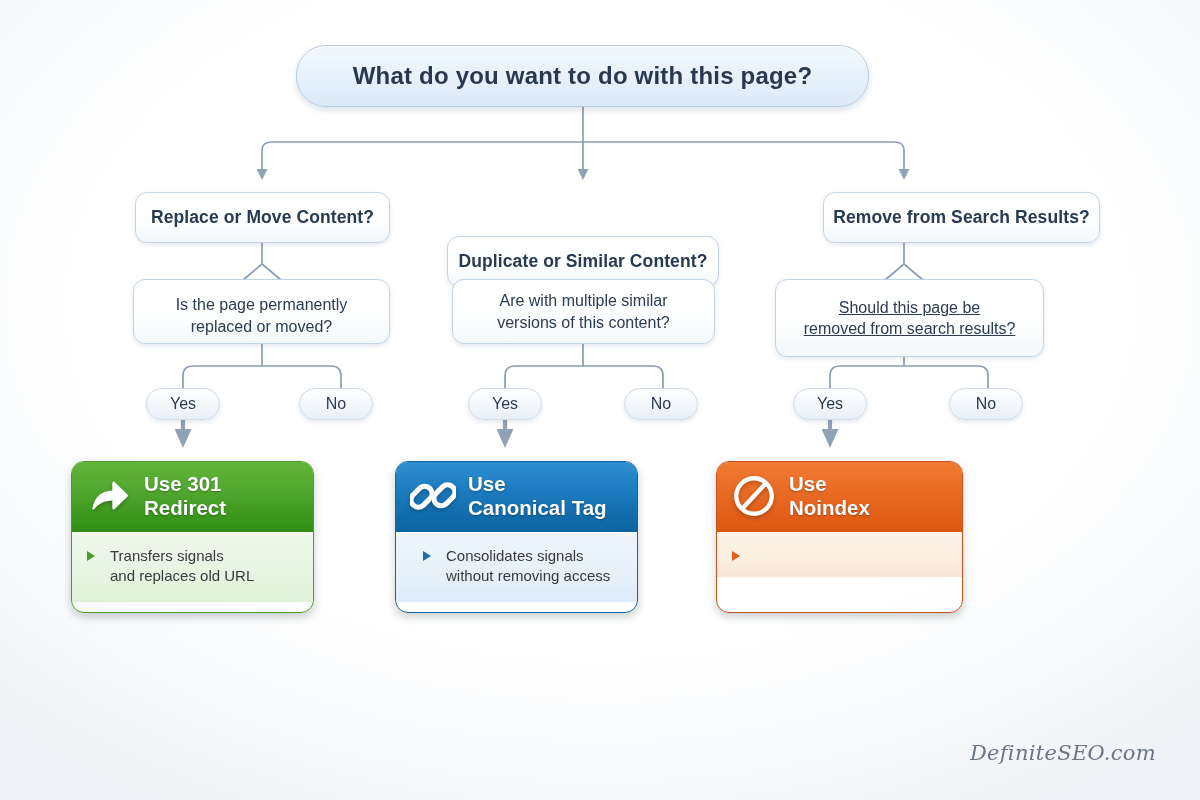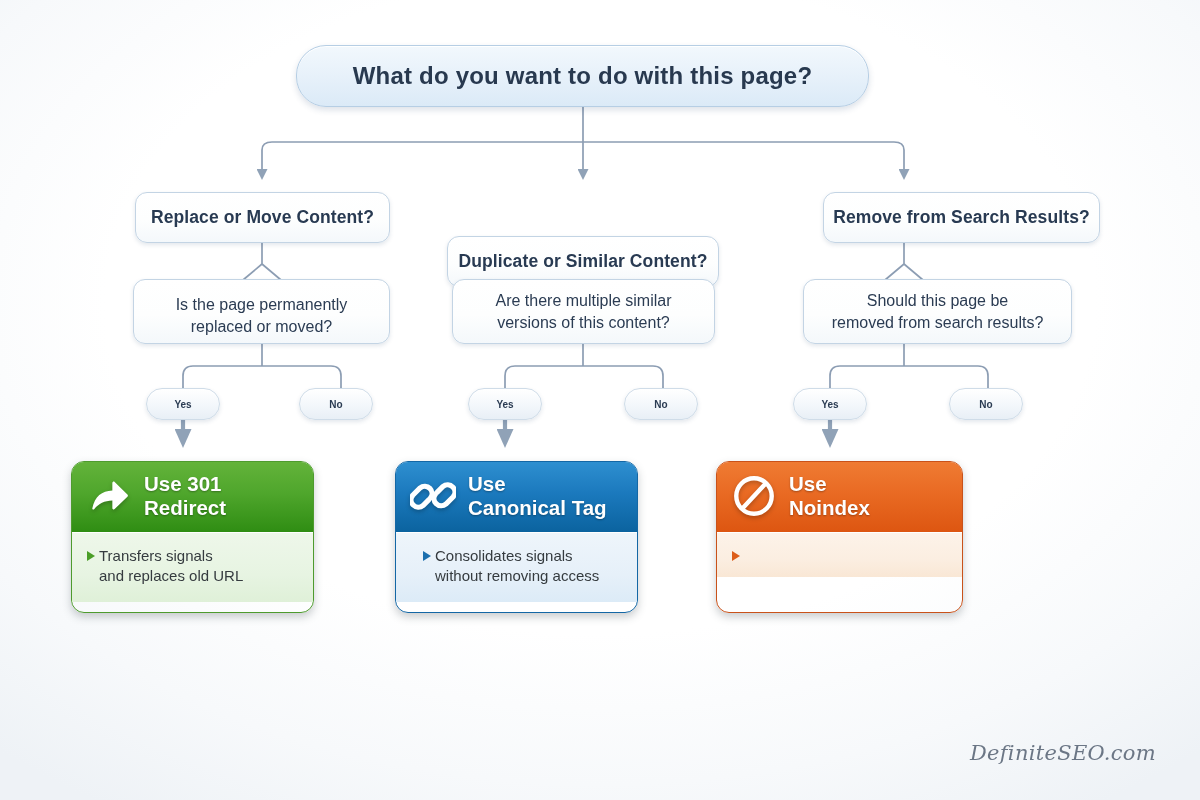--- a/index.html
+++ b/index.html
@@ -34,21 +34,21 @@
     background: linear-gradient(to bottom, #f2f8fd 0%, #e7f1fa 50%, #dbeaf7 100%);
     box-shadow: 0 3px 6px rgba(40,70,110,.16), inset 0 1px 0 rgba(255,255,255,.9);
     font-size: 24px; font-weight: bold;
     color: #28394f;
     letter-spacing: .2px;
   }
   .node.cat { font-size: 17.5px; font-weight: bold; letter-spacing: .1px; }
   .node.q   { font-size: 16px; line-height: 1.32; font-weight: normal; color: #2b3c53; }
   .node.pill {
     border-radius: 16px;
-    font-size: 10px; font-weight: bold;
+    font-size: 16px; font-weight: normal;
     color: #2a3b52;
     background: linear-gradient(to bottom, #ffffff 0%, #f3f7fb 55%, #e8eff6 100%);
     border: 1px solid #cfdce8;
   }
 
   
   .card {
     position: absolute;
     border-radius: 13px;
     overflow: hidden;
@@ -59,21 +59,21 @@
     padding: 10px 8px 12px 14px;
     gap: 12px;
   }
   .card-head .glyph { flex: 0 0 auto; width: 46px; height: 46px; filter: drop-shadow(0 2px 2px rgba(0,0,0,.25)); }
   .card-head .label {
     color: #ffffff; font-weight: bold; font-size: 20.5px; line-height: 1.16;
     text-shadow: 0 1px 2px rgba(0,0,0,.32);
     white-space: pre-line;
   }
   .card-body {
-    display: flex; gap: 4px;
+    display: flex; gap: 15px;
     padding: 13px 14px 16px 15px;
     font-size: 15px; line-height: 1.36;
     color: #353b3f;
   }
   .card-body .tri { flex: 0 0 auto; margin-top: 5px; }
   .card-body .txt { white-space: pre-line; }
 
   
   .card.green { border: 1px solid #4e9b2e; }
   .card.green .card-head { background: linear-gradient(to bottom, #63b33a 0%, #4fa62c 45%, #2f8d13 100%); }
@@ -179,21 +179,21 @@
       </svg>
       <div class="txt">Transfers signals
 and replaces old URL</div>
     </div>
   </div>
 
   <div class="node cat" style="left:447px; top:192px; width:272px; height:51px;margin-top:44px;">
     <span>Duplicate or Similar Content?</span>
   </div>
   <div class="node q" style="left:452px; top:279px; width:263px; height:65px;">
-    <span style="white-space:pre-line;">Are there multiple similar
+    <span style="white-space:pre-line;">Are with multiple similar
 versions of this content?</span>
   </div>
   <div class="node pill" style="left:468px; top:388px; width:74px; height:32px;">
     <span>Yes</span>
   </div>
   <div class="node pill" style="left:624px; top:388px; width:74px; height:32px;">
     <span>No</span>
   </div>
 
   <div class="card blue" style="left:395px; top:461px; width:243px; height:152px;">
@@ -212,21 +212,21 @@
         <path d="M0,0 L8,5 L0,10 Z" fill="#1b6fae"></path>
       </svg>
       <div class="txt">Consolidates signals
 without removing access</div>
     </div>
   </div>
 
   <div class="node cat" style="left:775px; top:192px; width:277px; height:51px;margin-left:48px;">
     <span>Remove from Search Results?</span>
   </div>
-  <div class="node q" style="left:803px; top:279px; width:269px; height:65px;">
+  <div class="node q" style="left:775px; top:279px; width:269px; height:78px;text-decoration:underline;">
     <span style="white-space:pre-line;">Should this page be
 removed from search results?</span>
   </div>
   <div class="node pill" style="left:793px; top:388px; width:74px; height:32px;">
     <span>Yes</span>
   </div>
   <div class="node pill" style="left:949px; top:388px; width:74px; height:32px;">
     <span>No</span>
   </div>
 

